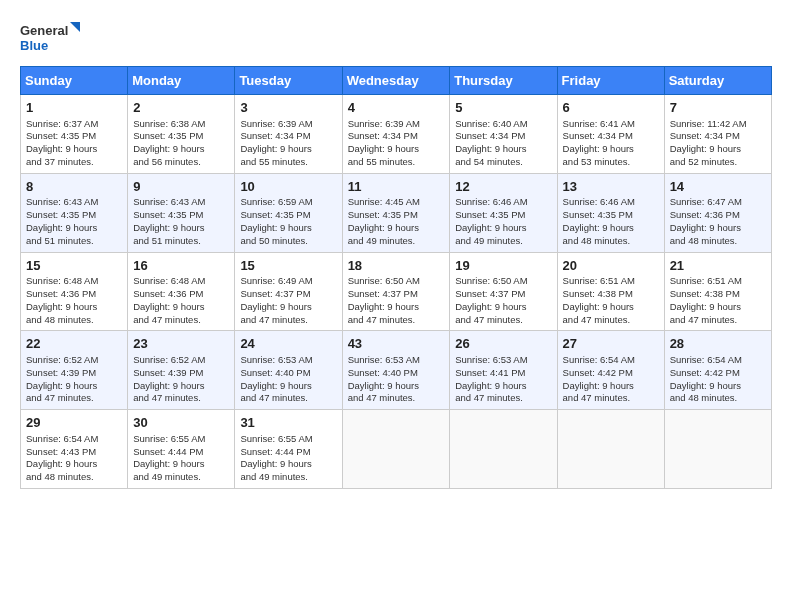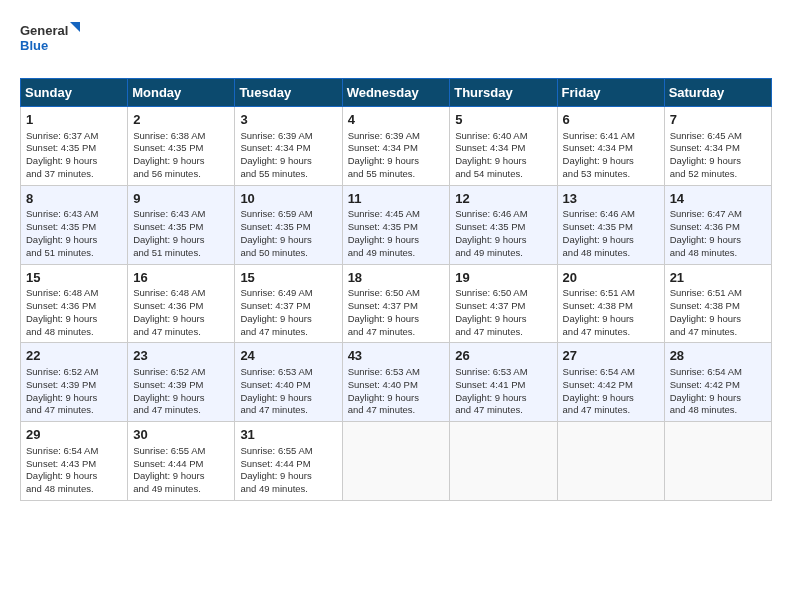--- a/index.html
+++ b/index.html
@@ -7,21 +7,21 @@
       font-family: Arial, sans-serif;
       background: #fff;
       width: 792px;
       min-height: 612px;
       padding: 20px;
     }
     .header-area {
       display: flex;
       justify-content: space-between;
       align-items: flex-start;
-      margin-bottom: 22px;
+      margin-bottom: 10px;
     }
     .logo {
       display: flex;
       align-items: center;
       gap: 4px;
     }
     .title-area {
       text-align: right;
     }
     .month-title {
@@ -33,21 +33,21 @@
     .subtitle {
       font-size: 16px;
       color: #444;
     }
     .calendar {
       width: 100%;
       border-collapse: collapse;
       border: 1px solid #ccc;
     }
     .calendar th {
-      background: #0c4a6e;
+      background: #3b82f6;
       color: #fff;
       font-size: 13px;
       font-weight: bold;
       padding: 6px 4px;
       text-align: left;
       border: 1px solid #1565c0;
     }
     .calendar td {
       border: 1px solid #ccc;
       vertical-align: top;
@@ -144,21 +144,21 @@
         </td>
         <td>
           <span class="day-num">6</span>
           <div>Sunrise: 6:41 AM</div>
           <div>Sunset: 4:34 PM</div>
           <div>Daylight: 9 hours</div>
           <div>and 53 minutes.</div>
         </td>
         <td>
           <span class="day-num">7</span>
-          <div>Sunrise: 6:45 AM</div>
+          <div>Sunrise: 11:42 AM</div>
           <div>Sunset: 4:34 PM</div>
           <div>Daylight: 9 hours</div>
           <div>and 52 minutes.</div>
         </td>
       </tr>
       <tr>
         <td>
           <span class="day-num">8</span>
           <div>Sunrise: 6:43 AM</div>
           <div>Sunset: 4:35 PM</div>

